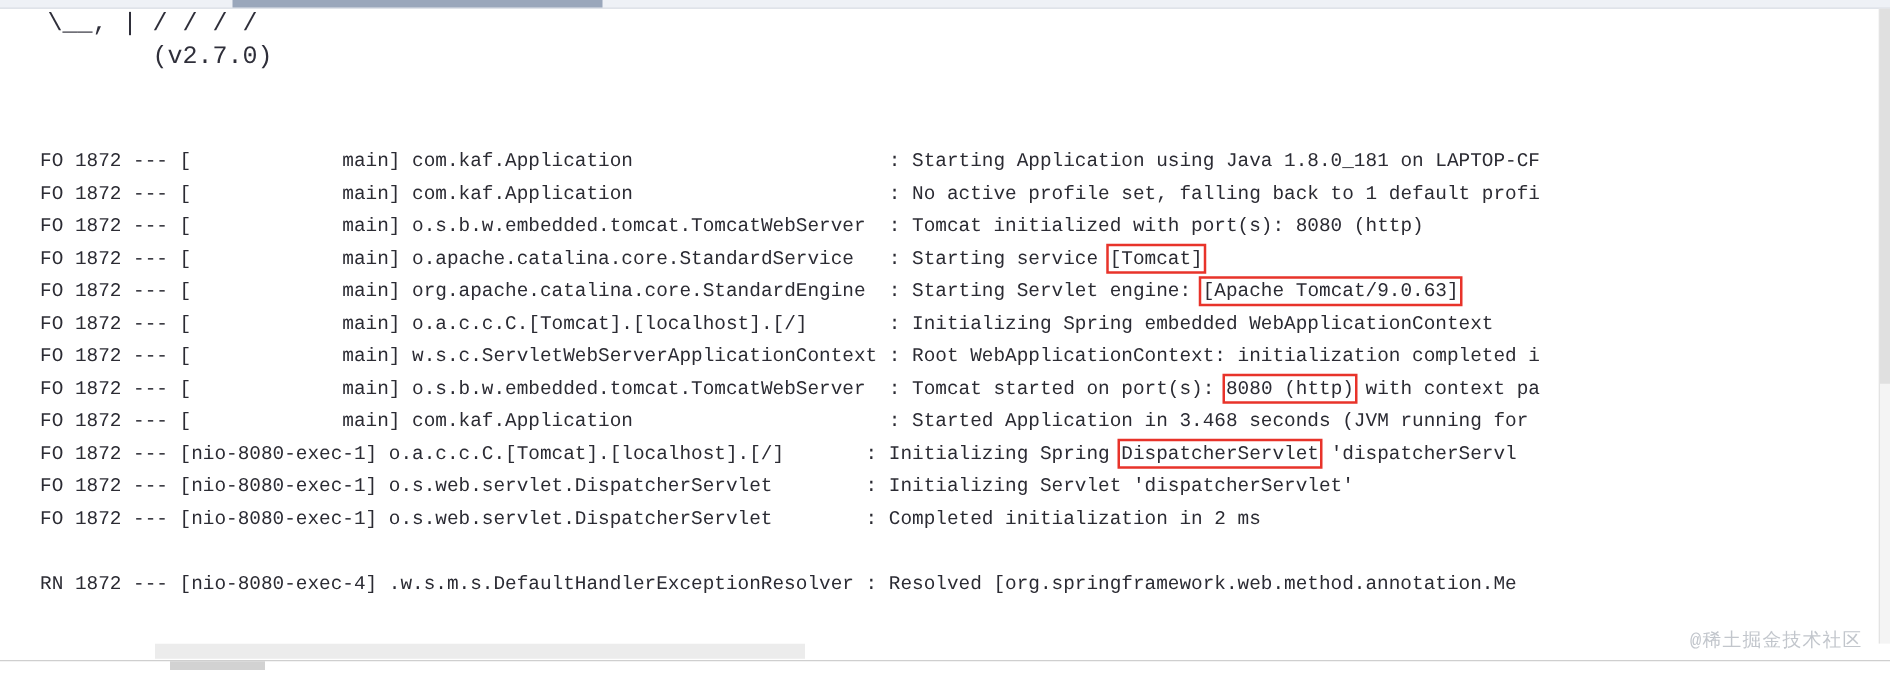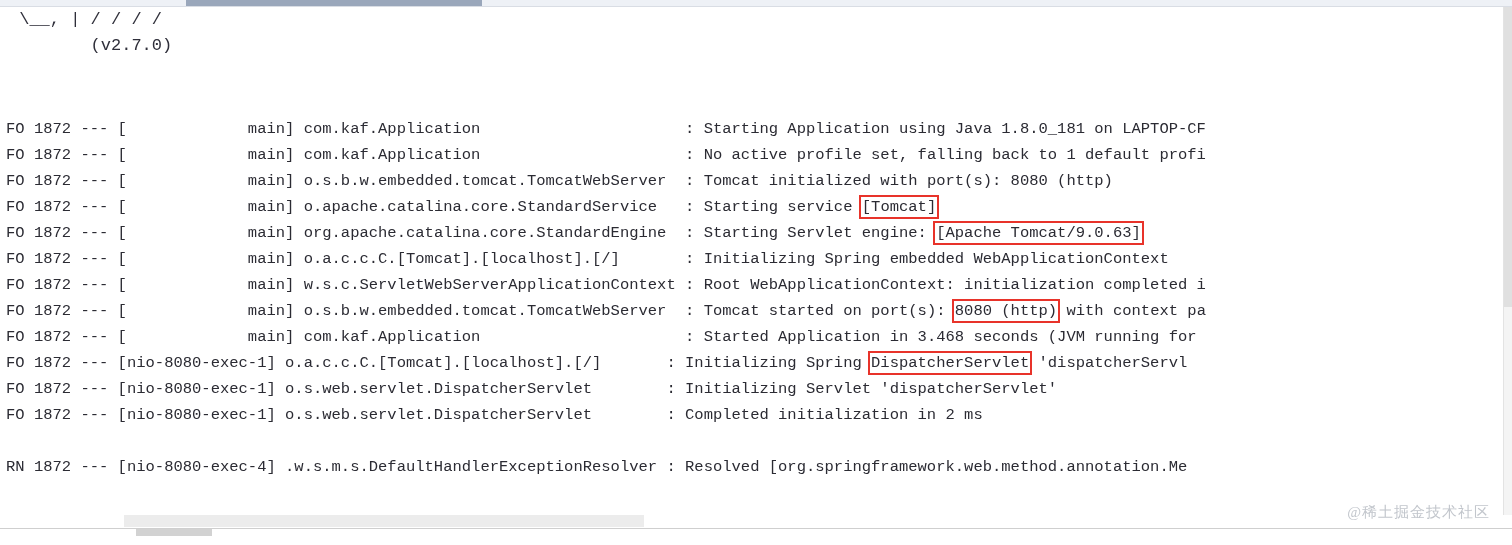--- a/index.html
+++ b/index.html
@@ -96,62 +96,62 @@
     height: 7px;
     background: #d2d2d2;
   }
 
   
   .banner {
     position: absolute;
     left: 0;
     top: 7px;
     white-space: pre;
-    font-size: 17px;
+    font-size: 20px;
     line-height: 26px;
     color: #2f2f3a;
-    padding-left: 9px;
+    padding-left: 26px;
     letter-spacing: 0px;
   }
 
   
   .log-area {
     position: absolute;
     left: 0;
     top: 116px;
     width: 1503px;
     font-size: 15.5px;
     line-height: 26px;
     color: #2b2b33;
     white-space: pre;
     overflow: hidden;
   }
   .log-line {
     height: 26px;
     white-space: pre;
     overflow: hidden;
-    padding-left: 6px;
+    padding-left: 32px;
     box-sizing: border-box;
   }
   .log-line.blank { color: transparent; }
 
   .seg { white-space: pre; }
   .hl {
     outline: 2px solid #e8332a;
     outline-offset: 1px;
     position: relative;
     margin-top: 41px;
   }
 
   
   .watermark {
     position: absolute;
     right: 22px;
     bottom: 23px;
-    font-family: Liberation Serif, serif;
+    font-family: Liberation Mono, monospace;
     font-size: 15px;
     color: #c2c6cc;
     white-space: nowrap;
     letter-spacing: 1px;
   }
 </style>
 </head>
 <body>
 
 <div class="console-window">

